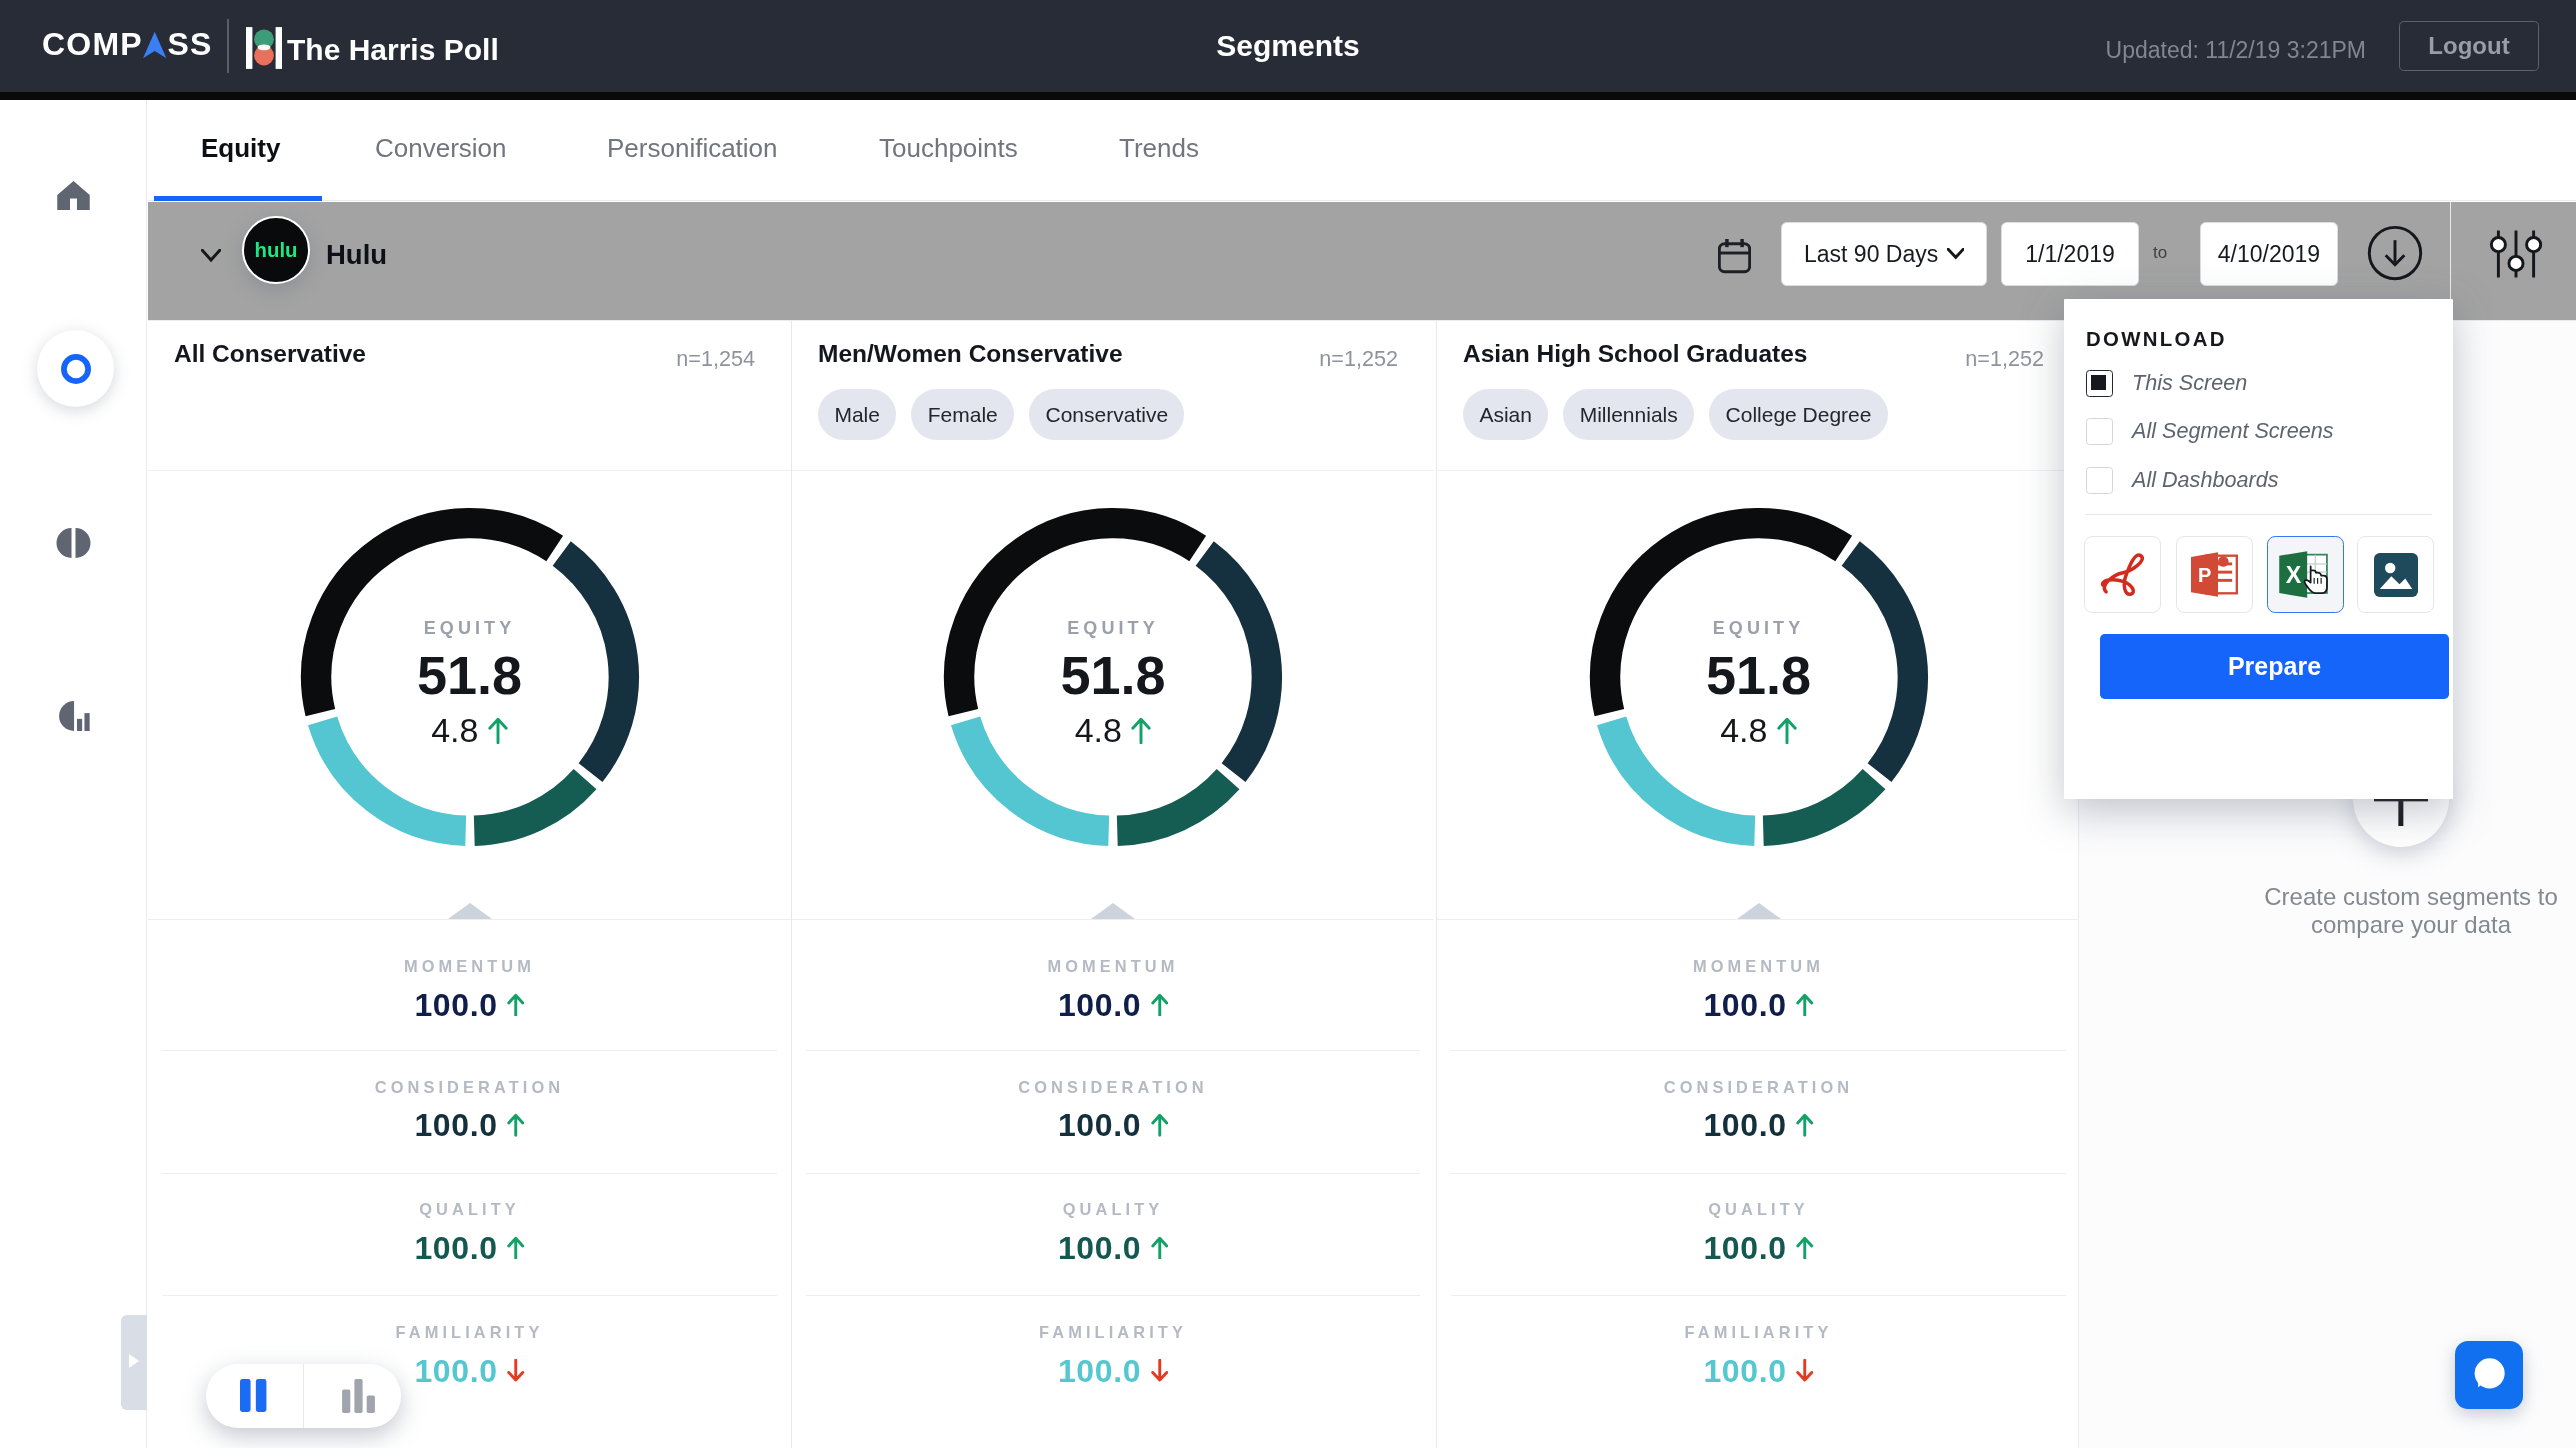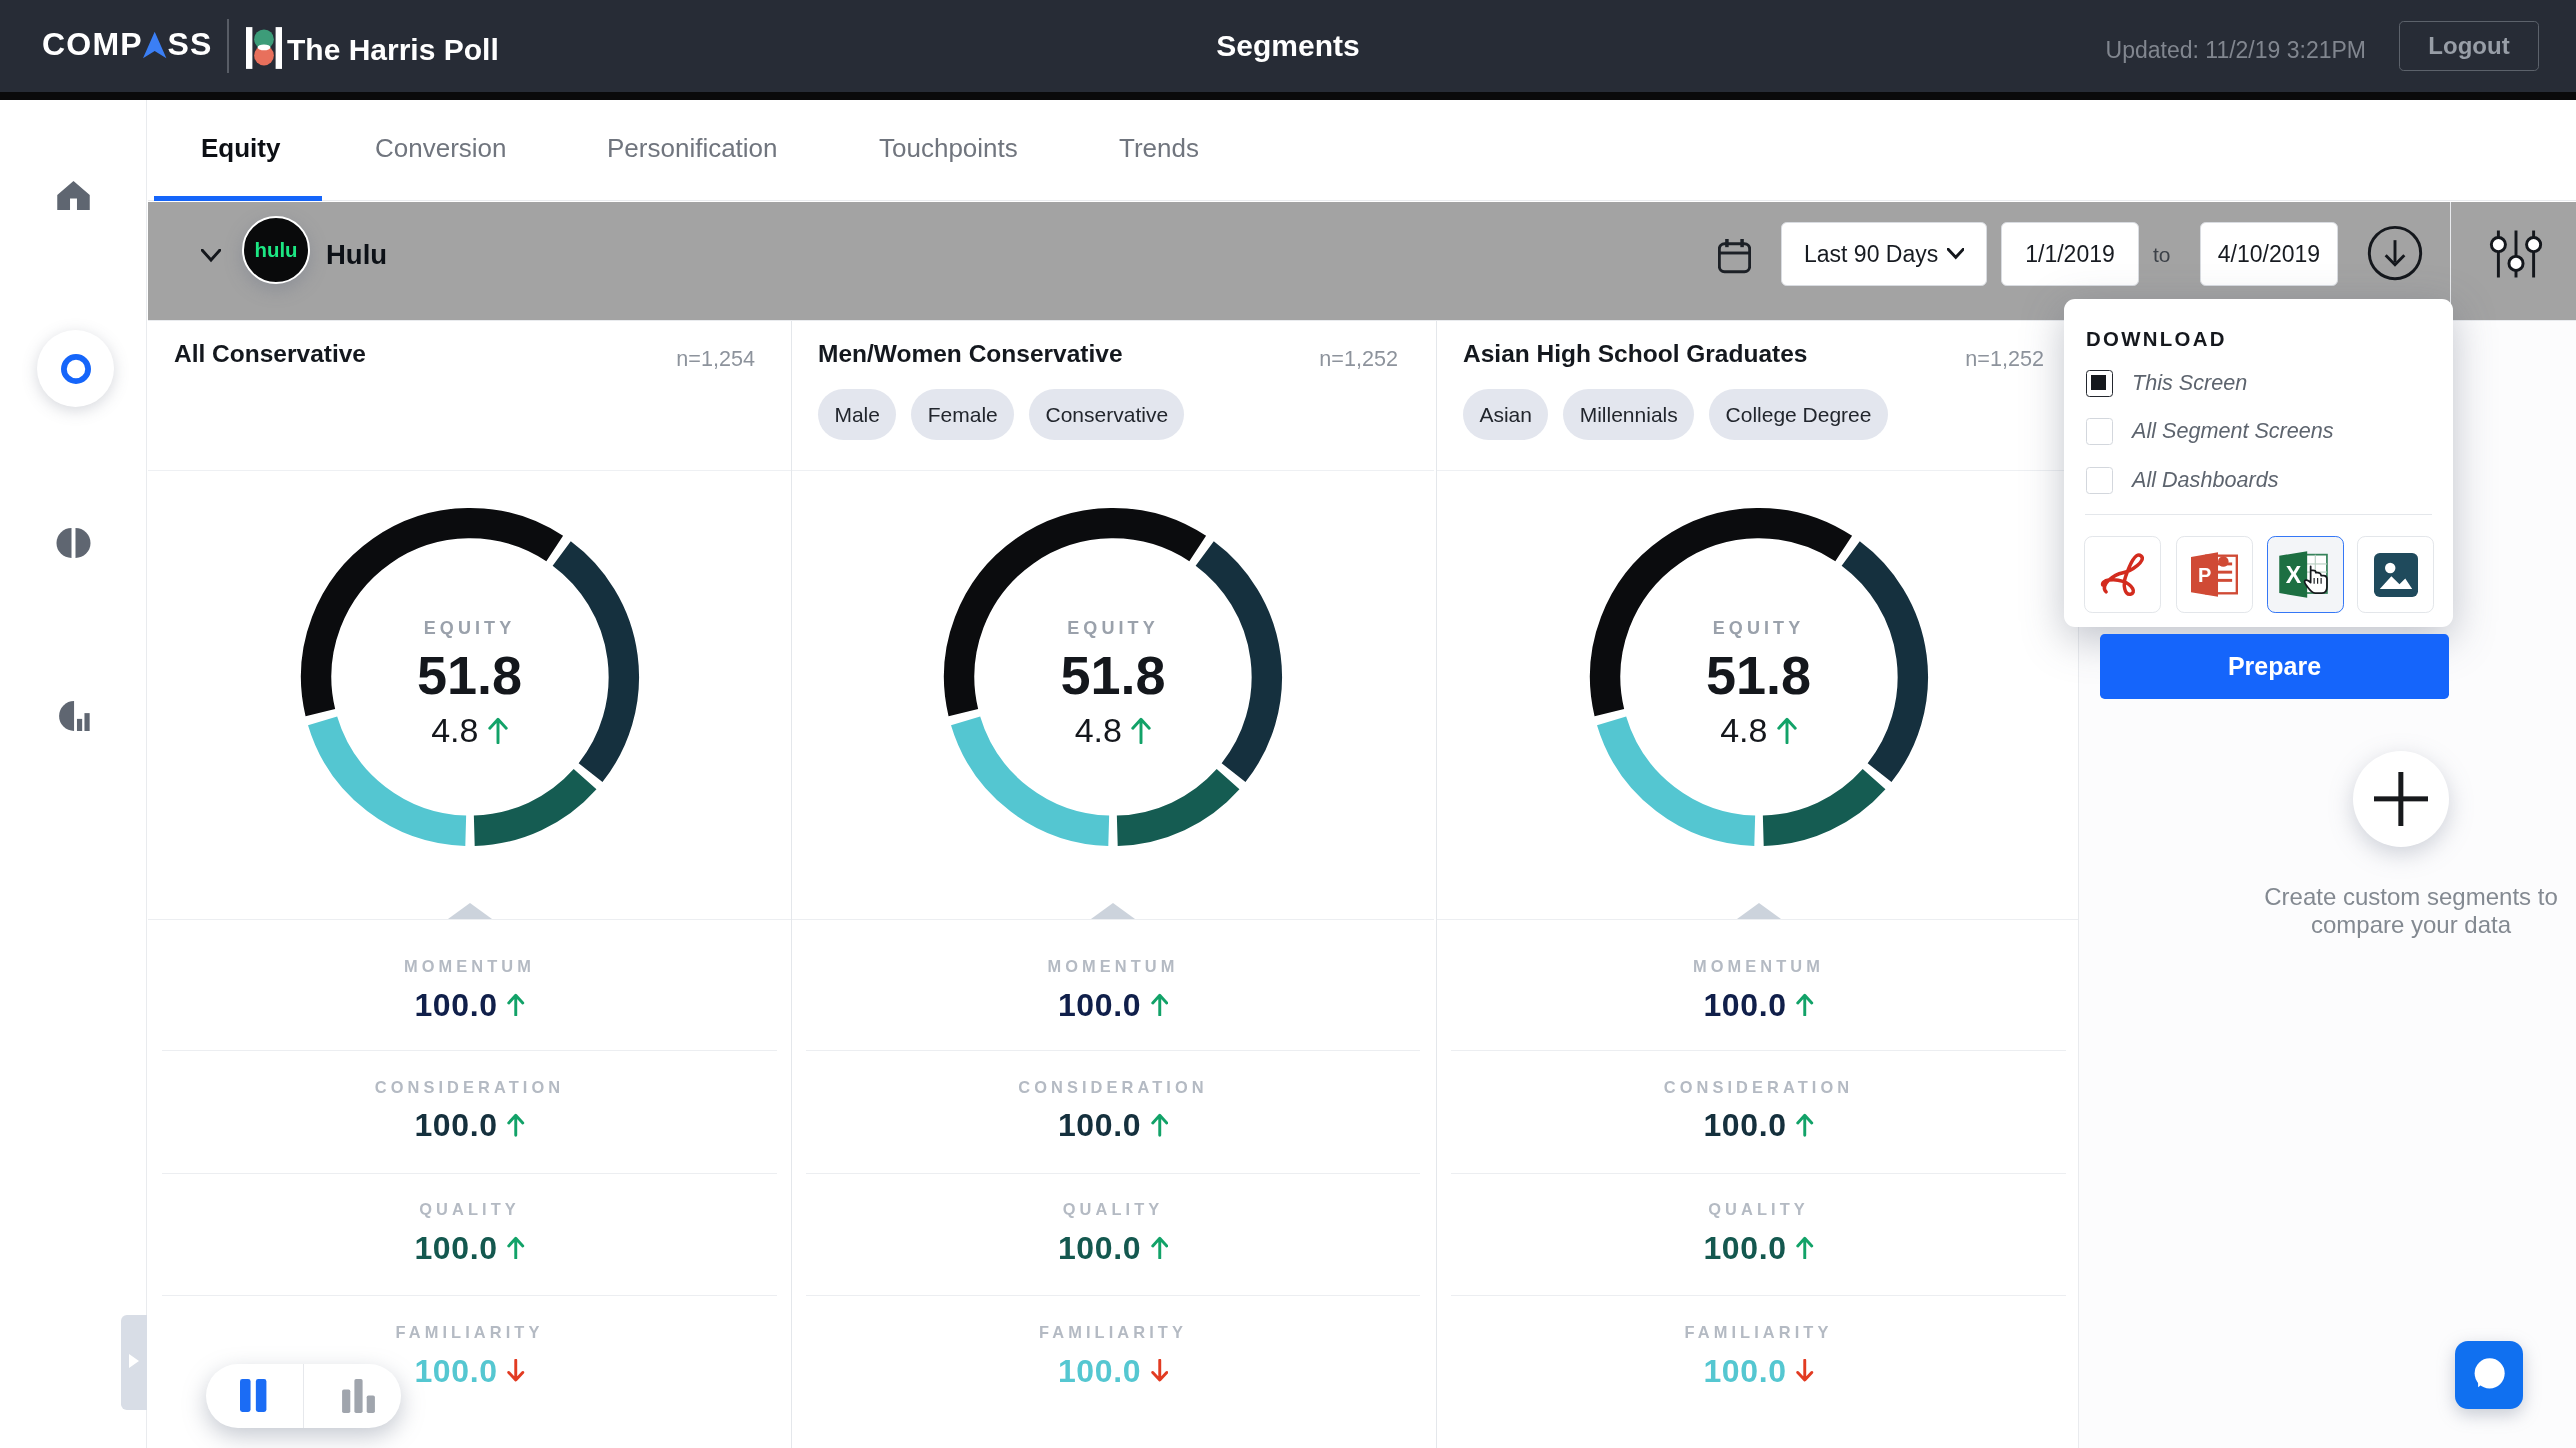--- a/index.html
+++ b/index.html
@@ -34,21 +34,21 @@
 
 #brandrow { position:absolute; left:148px; top:202px; width:2428px; height:119px; background:#a3a3a3; border-bottom:1.2px solid #e9ebee; }
 #chev { position:absolute; left:53px; top:47px; }
 #hulucircle { position:absolute; left:94px; top:14px; width:68px; height:68px; border-radius:50%; background:#090a0b; border:2.9px solid #fff; box-shadow:0 5.8px 17.5px rgba(100,110,130,.35); display:flex; align-items:center; justify-content:center; }
 #hulucircle span { color:#1ce783; font-weight:bold; font-size:20.4px; letter-spacing:0px; }
 #hululbl { position:absolute; left:178px; top:37px; font-weight:bold; font-size:27.5px; color:#0d1117; }
 .ctrlbox { position:absolute; top:20px; height:64px; border:1.8px solid #d9dce1; border-radius:5.8px; background:#fff; font-size:23px; color:#171b21; display:flex; align-items:center; justify-content:center; }
 #selbox { left:1633px; width:206px; justify-content:space-between; padding:16px 22px; }
 #date1 { left:1853px; width:138px; }
 #date2 { left:2052px; width:138px; }
-#tolbl { position:absolute; left:2005px; top:41px; font-size:21px; color:#3c4148; }
+#tolbl { position:absolute; left:2005px; top:41px; font-size:17px; color:#3c4148; }
 #vdiv2 { position:absolute; left:2302px; top:0px; width:1.2px; height:118px; background:#e9ebee; }
 
 
 #cards { position:absolute; left:148px; top:321px; width:1930px; height:1128px; background:#fff; }
 .col { position:absolute; top:0; width:643px; height:1128px; }
 .col .chead { position:absolute; left:0; top:0; width:100%; height:150px; border-bottom:1.2px solid #eef0f3; }
 .ctitle { position:absolute; left:26px; top:19px; font-weight:bold; font-size:24.5px; color:#14181e; }
 .cn { position:absolute; right:36px; top:24.5px; font-size:21.6px; color:#8d939c; }
 .tags { position:absolute; left:26px; top:68px; display:flex; gap:15px; }
 .tag { height:51px; line-height:51px; padding:0 16.4px; background:#e3e6ee; border-radius:26px; font-size:21px; color:#22262d; }
@@ -66,21 +66,21 @@
 .c-nav { color:#101f4a; } .c-slate { color:#15303d; } .c-teal { color:#14584f; } .c-cyan { color:#55c7d1; }
 
 
 #rightpanel { position:absolute; left:2078px; top:321px; width:498px; height:1128px; background:#fcfcfd; border-left:1.2px solid #e9ebee; }
 #plusbtn { position:absolute; left:2353px; top:751px; width:96px; height:96px; border-radius:50%; background:#fff; box-shadow:0 7px 23.4px rgba(120,130,150,.35); }
 #plusbtn:before { content:""; position:absolute; left:50%; top:50%; width:54px; height:5.3px; background:#17191c; transform:translate(-50%,-50%); }
 #plusbtn:after { content:""; position:absolute; left:50%; top:50%; width:5.3px; height:54px; background:#17191c; transform:translate(-50%,-50%); }
 #caption { position:absolute; left:2246px; top:883px; width:330px; text-align:center; font-size:24px; line-height:28px; color:#838991; }
 
 
-#popup { position:absolute; left:2064px; top:299px; width:389px; height:328px; background:#fff; border-radius:11px; box-shadow:0 11.7px 41px rgba(80,90,110,.35); }
+#popup { position:absolute; left:2064px; top:299px; width:389px; height:500px; background:#fff; border-radius:1px; box-shadow:0 11.7px 41px rgba(80,90,110,.35); }
 #popup h3 { position:absolute; left:22px; top:29px; font-size:20.4px; letter-spacing:2.3px; color:#15181d; }
 .ckrow { position:absolute; left:22px; display:flex; align-items:flex-start;font-style:italic; }
 .ckbox { width:27px; height:27px; border:1.8px solid #d3d7dd; border-radius:3.5px; background:#fff; position:relative; }
 .ckbox.on { border-color:#23272e; }
 .ckbox.on:after { content:""; position:absolute; left:4.1px; top:4.1px; width:15px; height:15px; background:#15181d; }
 .cklbl { margin-left:19px; font-size:21.6px; color:#5d646e; }
 #pdiv { position:absolute; left:21px; top:215px; width:347px; height:1.2px; background:#e4e7eb; }
 .fmt { position:absolute; top:237px; width:77px; height:77px; border:1.2px solid #e3e6ea; border-radius:8.2px; background:#fff; display:flex; align-items:center; justify-content:center; }
 .fmt.sel { border:1.8px solid #3477f6; background:#f3f5f8; }
 #prepare { position:absolute; left:20px; top:335px; width:349px; height:65px; background:#1565fb; border-radius:4.7px; color:#fff; font-weight:bold; font-size:25px; text-align:center; line-height:65px;margin-left:16px; }

